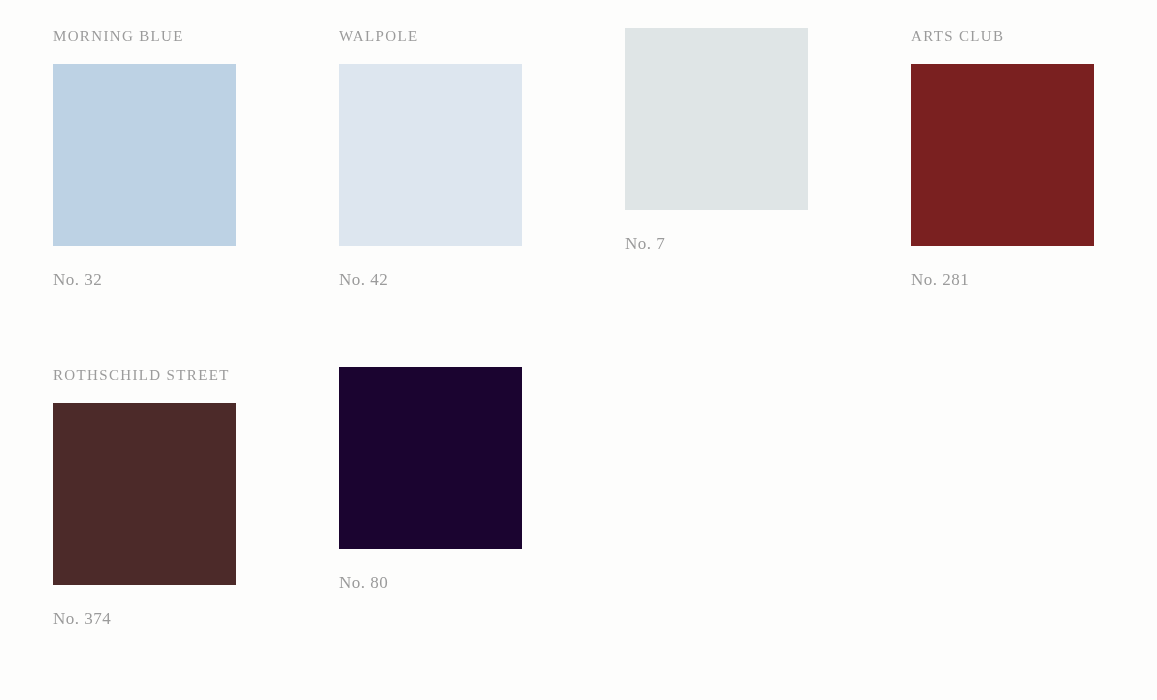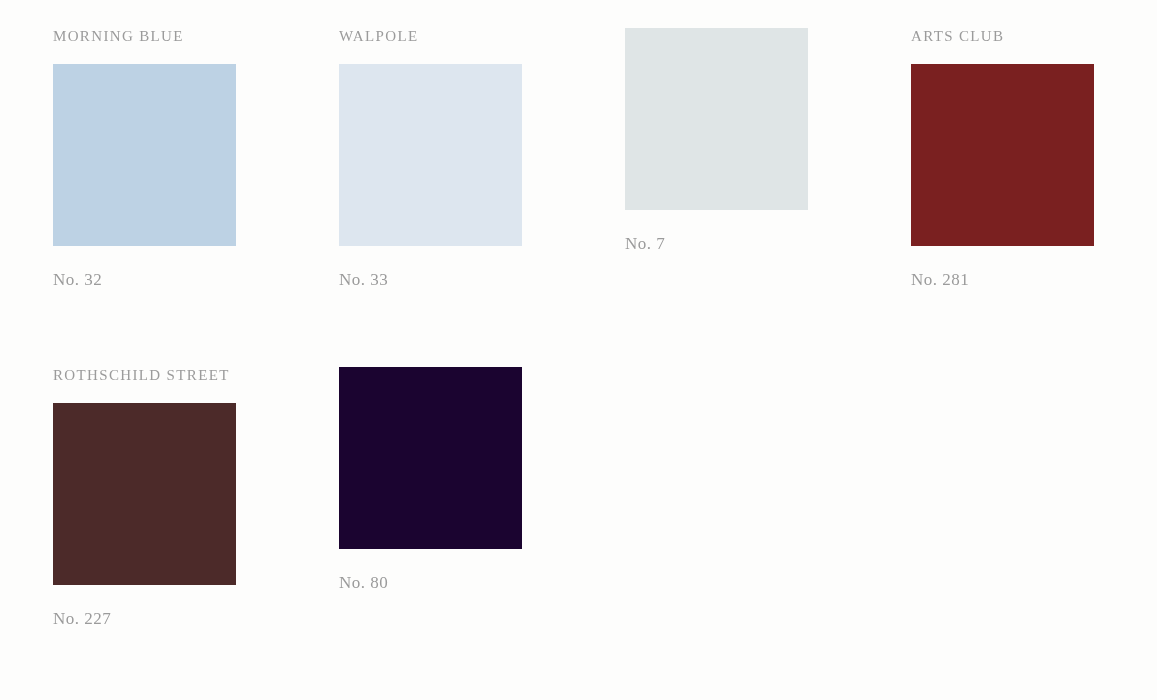--- a/index.html
+++ b/index.html
@@ -63,38 +63,38 @@
 
   <div class="swatch-card">
     <div class="swatch-name">MORNING BLUE</div>
     <div class="swatch-chip" style="background-color: rgb(189, 210, 228);"></div>
     <div class="swatch-code">No. 32</div>
   </div>
 
   <div class="swatch-card">
     <div class="swatch-name">WALPOLE</div>
     <div class="swatch-chip" style="background-color: rgb(221, 230, 239);"></div>
-    <div class="swatch-code">No. 33</div>
+    <div class="swatch-code">No. 42</div>
   </div>
 
   <div class="swatch-card">
     <div class="swatch-chip" style="background-color: rgb(223, 229, 230);"></div>
     <div class="swatch-code">No. 7</div>
   </div>
 
   <div class="swatch-card">
     <div class="swatch-name">ARTS CLUB</div>
     <div class="swatch-chip" style="background-color: rgb(122, 32, 32);"></div>
     <div class="swatch-code">No. 281</div>
   </div>
 
   <div class="swatch-card">
     <div class="swatch-name">ROTHSCHILD STREET</div>
     <div class="swatch-chip" style="background-color: rgb(76, 42, 41);"></div>
-    <div class="swatch-code">No. 227</div>
+    <div class="swatch-code">No. 374</div>
   </div>
 
   <div class="swatch-card">
     <div class="swatch-chip" style="background-color: rgb(27, 4, 48);"></div>
     <div class="swatch-code">No. 80</div>
   </div>
 
 </div>
 
 </body></html>

